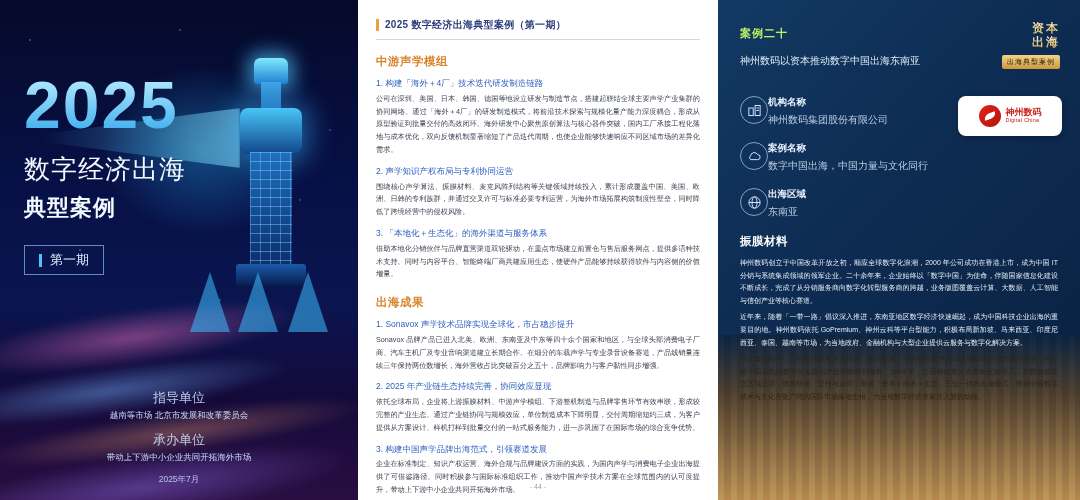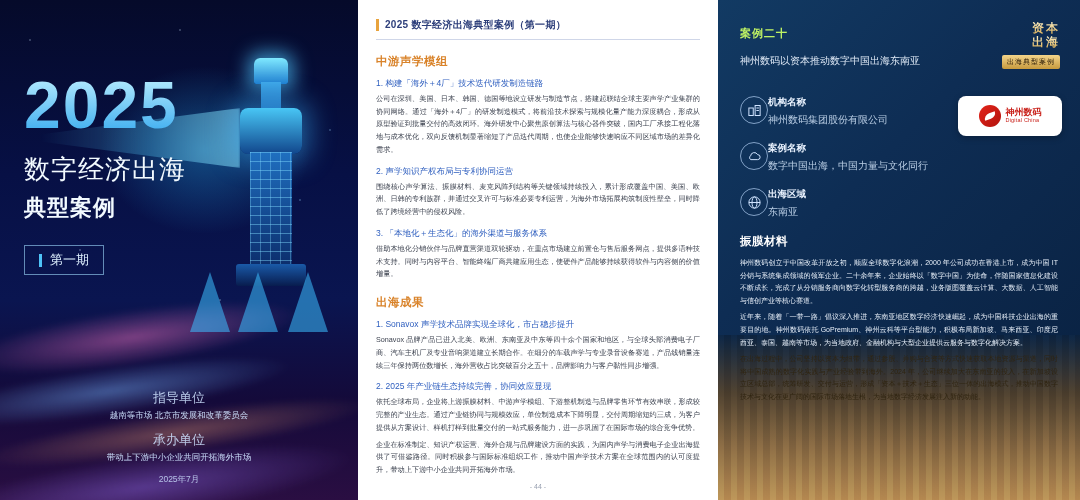--- a/index.html
+++ b/index.html
@@ -174,20 +174,21 @@
     <div class="sub-h">2. 声学知识产权布局与专利协同运营</div>
     <p class="para">围绕核心声学算法、振膜材料、麦克风阵列结构等关键领域持续投入，累计形成覆盖中国、美国、欧洲、日韩的专利族群，并通过交叉许可与标准必要专利运营，为海外市场拓展构筑制度性壁垒，同时降低了跨境经营中的侵权风险。</p>
     <div class="sub-h">3. 「本地化＋生态化」的海外渠道与服务体系</div>
     <p class="para">借助本地化分销伙伴与品牌直营渠道双轮驱动，在重点市场建立前置仓与售后服务网点，提供多语种技术支持。同时与内容平台、智能终端厂商共建应用生态，使硬件产品能够持续获得软件与内容侧的价值增量。</p>
 
     <div class="sec-h">出海成果</div>
     <div class="sub-h">1. Sonavox 声学技术品牌实现全球化，市占稳步提升</div>
     <p class="para">Sonavox 品牌产品已进入北美、欧洲、东南亚及中东等四十余个国家和地区，与全球头部消费电子厂商、汽车主机厂及专业音响渠道建立长期合作。在细分的车载声学与专业录音设备赛道，产品线销量连续三年保持两位数增长，海外营收占比突破百分之五十，品牌影响力与客户黏性同步增强。</p>
     <div class="sub-h">2. 2025 年产业链生态持续完善，协同效应显现</div>
     <p class="para">依托全球布局，企业将上游振膜材料、中游声学模组、下游整机制造与品牌零售环节有效串联，形成较完整的产业生态。通过产业链协同与规模效应，单位制造成本下降明显，交付周期缩短约三成，为客户提供从方案设计、样机打样到批量交付的一站式服务能力，进一步巩固了在国际市场的综合竞争优势。</p>
+    <div class="sub-h">3. 构建中国声学品牌出海范式，引领赛道发展</div>
     <p class="para">企业在标准制定、知识产权运营、海外合规与品牌建设方面的实践，为国内声学与消费电子企业出海提供了可借鉴路径。同时积极参与国际标准组织工作，推动中国声学技术方案在全球范围内的认可度提升，带动上下游中小企业共同开拓海外市场。</p>
 
     <div class="tp-pg">- 44 -</div>
   </section>
 
   <section class="casepage">
     <div class="cp-top"></div>
     <div class="cp-bottom"></div>
 
     <div class="cp-inner">

